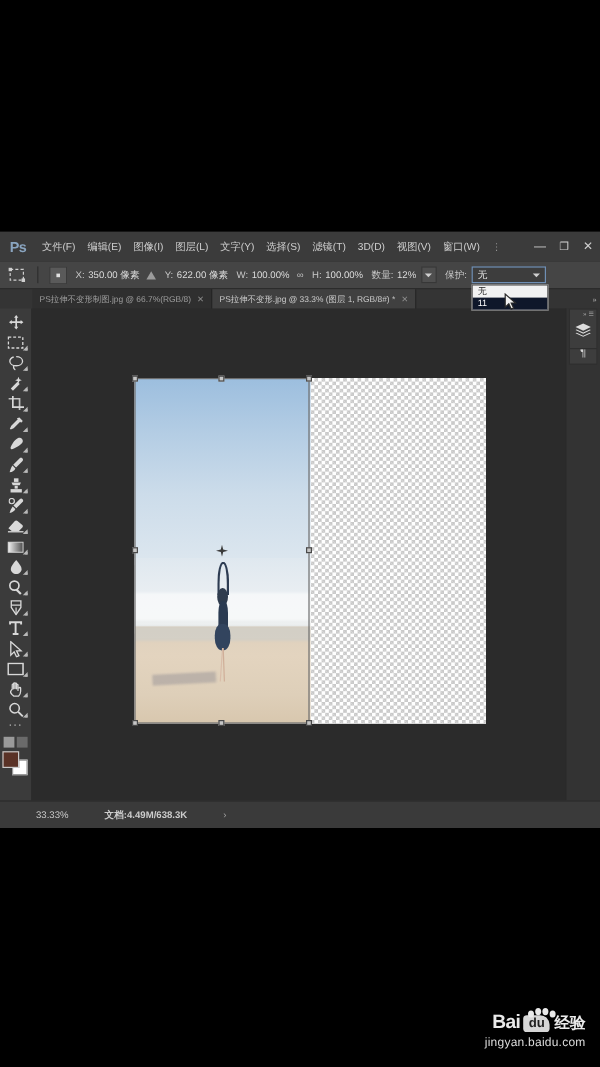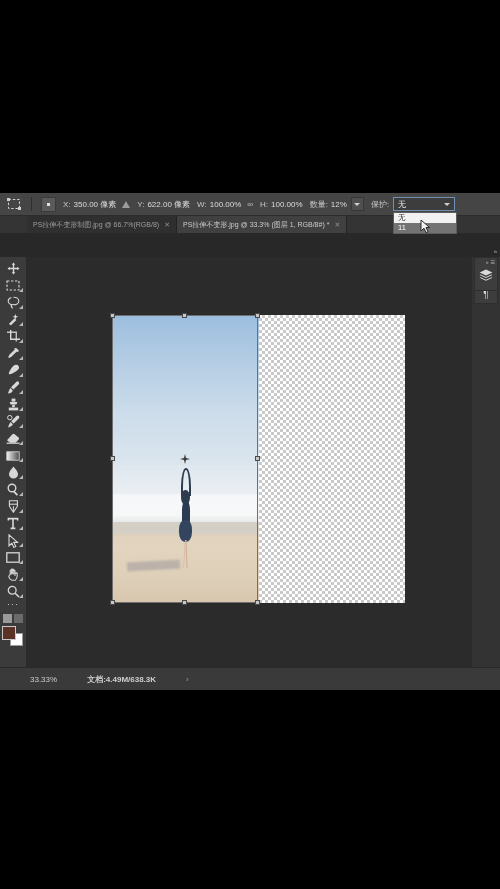--- a/index.html
+++ b/index.html
@@ -31,21 +31,21 @@
   .mini-dd{margin-left:4px;width:11px;height:12px;background:#4f4f4f;border:1px solid #373737;display:flex;align-items:center;justify-content:center;}
   .mini-dd span{width:0;height:0;border-left:3px solid transparent;border-right:3px solid transparent;border-top:3px solid #cfcfcf;}
 
   
   .protect-wrap{position:relative;margin-left:4px;}
   .protect-box{width:62px;height:14px;background:#3d3d3d;border:1px solid #6f8fb5;display:flex;align-items:center;box-sizing:border-box;}
   .protect-box .val{font-size:8px;color:#e8e8e8;padding-left:4px;flex:1;}
   .protect-box .arrow{width:0;height:0;border-left:3px solid transparent;border-right:3px solid transparent;border-top:3px solid #cfcfcf;margin-right:4px;}
   .dd-list{position:absolute;left:0;top:15px;width:62px;background:#f2f2f2;border:1px solid #5c5c5c;z-index:40;}
   .dd-opt{height:10px;font-size:7.5px;line-height:10px;padding-left:4px;color:#1a1a1a;}
-  .dd-opt.sel{background:#737373;color:#fff;}
+  .dd-opt.sel{background:#0f172a;color:#fff;}
   .cursor-arrow{position:absolute;left:27px;top:22px;z-index:50;}
 
   
   .tabbar{position:relative;height:17px;background:#343434;display:flex;align-items:flex-end;padding-left:27px;box-sizing:border-box;}
   .dtab{height:17px;display:flex;align-items:center;padding:0 6px;font-size:7px;color:#9d9d9d;background:#2f2f2f;border-right:1px solid #232323;white-space:nowrap;}
   .dtab.active{background:#404040;color:#cbcbcb;}
   .dtab .x{margin-left:5px;font-size:7px;color:#8d8d8d;}
 
   
   .toolpanel{position:absolute;left:0;top:64px;width:27px;bottom:22px;background:#3b3b3b;border-right:1px solid #2a2a2a;
@@ -120,20 +120,38 @@
   .wm-jy{font-size:13px;font-weight:bold;color:#e9e9e9;margin-left:2px;}
   .wm-url{font-size:10px;color:#dcdcdc;margin-top:2px;letter-spacing:.2px;}
 </style>
 </head>
 <body>
 
 <div id="root">
 
   <div class="ps-window">
 
+    <div class="menubar">
+      <div class="ps-logo">Ps</div>
+      <div class="menu-item">文件(F)</div>
+      <div class="menu-item">编辑(E)</div>
+      <div class="menu-item">图像(I)</div>
+      <div class="menu-item">图层(L)</div>
+      <div class="menu-item">文字(Y)</div>
+      <div class="menu-item">选择(S)</div>
+      <div class="menu-item">滤镜(T)</div>
+      <div class="menu-item">3D(D)</div>
+      <div class="menu-item">视图(V)</div>
+      <div class="menu-item">窗口(W)</div>
+      <div class="menu-dots">⋮</div>
+      <div class="menu-spacer"></div>
+      <div class="wbtn">—</div>
+      <div class="wbtn sq">❐</div>
+      <div class="wbtn">✕</div>
+    </div>
 
     <div class="optbar">
       <div class="opt-tool">
         <svg width="14" height="12" viewBox="0 0 14 12">
           <rect x="1.5" y="1.5" width="11" height="9" fill="none" stroke="#cfcfcf" stroke-width="1" stroke-dasharray="2.5,1.8"></rect>
           <rect x="0" y="0" width="3" height="3" fill="#cfcfcf"></rect>
           <rect x="11" y="9" width="3" height="3" fill="#cfcfcf"></rect>
         </svg>
       </div>
       <div class="opt-sep"></div>
@@ -376,14 +394,30 @@
       </div>
     </div>
 
     <div class="statusbar">
       <div class="st-zoom">33.33%</div>
       <div class="st-doc">文档:4.49M/638.3K</div>
       <div class="st-arrow">›</div>
     </div>
   </div>
 
+  <div class="wm">
+    <div class="wm-top">
+      <div class="wm-bai">Bai</div>
+      <div class="wm-du">
+        <div class="paw">
+          <i style="left:2px;top:2px;width:5px;height:6px"></i>
+          <i style="left:8px;top:0px;width:5px;height:6px"></i>
+          <i style="left:14px;top:0px;width:5px;height:6px"></i>
+          <i style="left:20px;top:2px;width:5px;height:6px"></i>
+        </div>
+        <span>du</span>
+      </div>
+      <div class="wm-jy">经验</div>
+    </div>
+    <div class="wm-url">jingyan.baidu.com</div>
+  </div>
 
 </div>
 
 </body></html>

